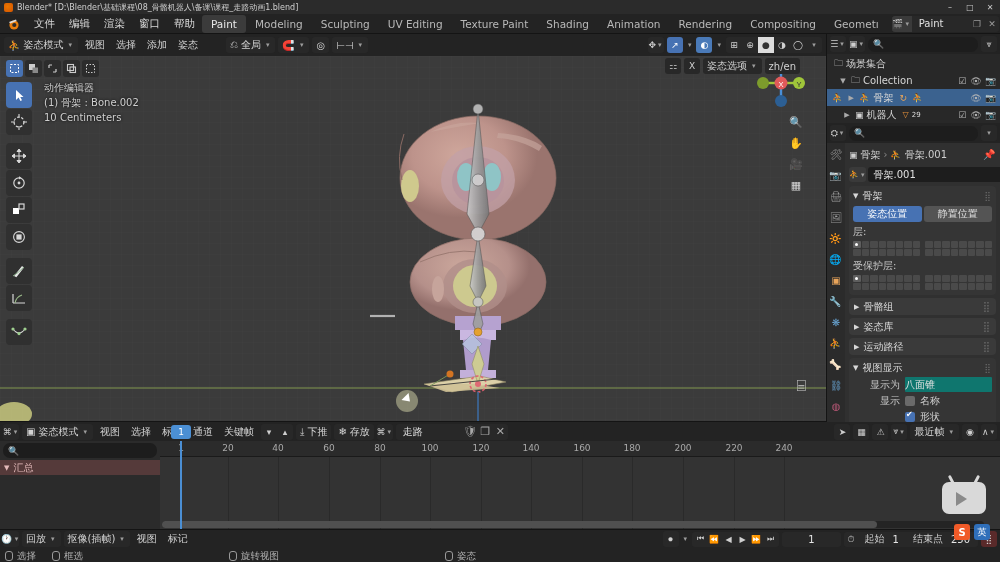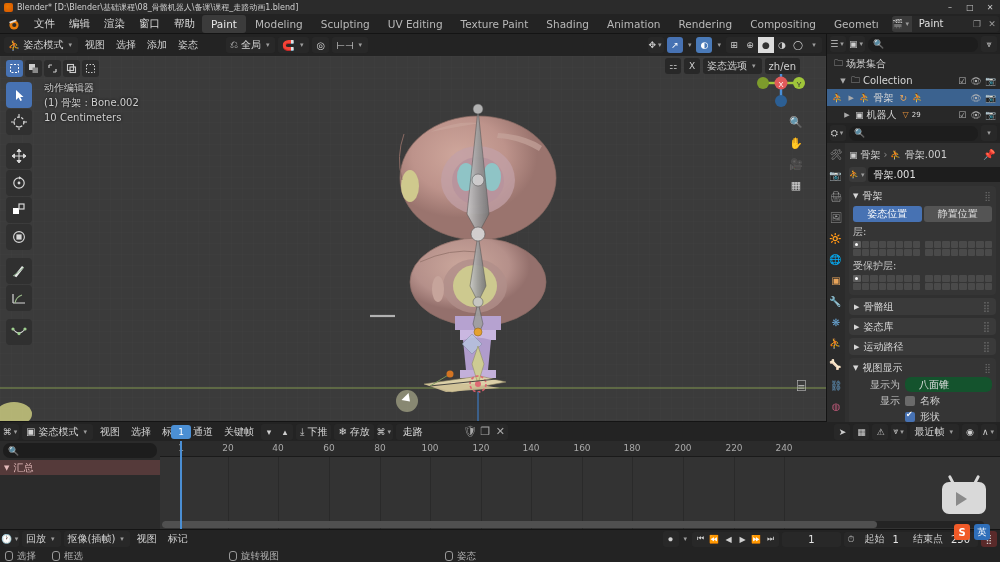--- a/index.html
+++ b/index.html
@@ -128,22 +128,22 @@
   .lgroup{display:grid;grid-template-columns:repeat(8,1fr);grid-template-rows:repeat(2,7px);gap:1px;flex:1;}
   .lgroup i{background:#4a4a4a;border-radius:1px;display:block;}
   .lgroup i.on{background:#5e5e5e;position:relative;}
   .lgroup i.on:after{content:"";position:absolute;left:50%;top:50%;width:3px;height:3px;
     margin:-1.5px 0 0 -1.5px;background:#fff;border-radius:50%;}
   .rowpanel{background:#3a3a3a;border-radius:4px;margin-bottom:3px;padding:0 5px;height:17px;
     display:flex;align-items:center;font-size:10px;color:#d8d8d8;gap:4px;}
   .rowpanel .dots{margin-left:auto;color:#666;letter-spacing:1px;}
   .field{display:flex;align-items:center;margin:2px 0;font-size:10px;}
   .field .fl{width:52px;text-align:right;color:#c7c7c7;padding-right:5px;}
-  .field .fv{flex:1;height:15px;background:#14532d;border-radius:6px;display:flex;align-items:center;
-    padding:0 14px;color:#e2e2e2;}
+  .field .fv{flex:1;height:15px;background:#0f766e;border-radius:1px;display:flex;align-items:center;
+    padding:0 0;color:#e2e2e2;}
   .cbox{width:10px;height:10px;border-radius:2px;background:#6a6a6a;margin-right:5px;flex:0 0 auto;}
   .cbox.on{background:#4772b3;position:relative;}
   .cbox.on:after{content:"✔";position:absolute;left:1px;top:-2px;font-size:8px;color:#fff;}
 
   
   .dope{height:108px;background:#282828;display:flex;flex-direction:column;border-top:1px solid #141414;}
   .dope-hdr{height:19px;background:#232323;display:flex;align-items:center;padding:0 3px;gap:3px;}
   .dope-body{flex:1;display:flex;position:relative;}
   .ch-col{width:160px;background:#2b2b2b;display:flex;flex-direction:column;}
   .ch-search{height:15px;background:#1d1d1d;margin:2px 3px;border-radius:7px;display:flex;

